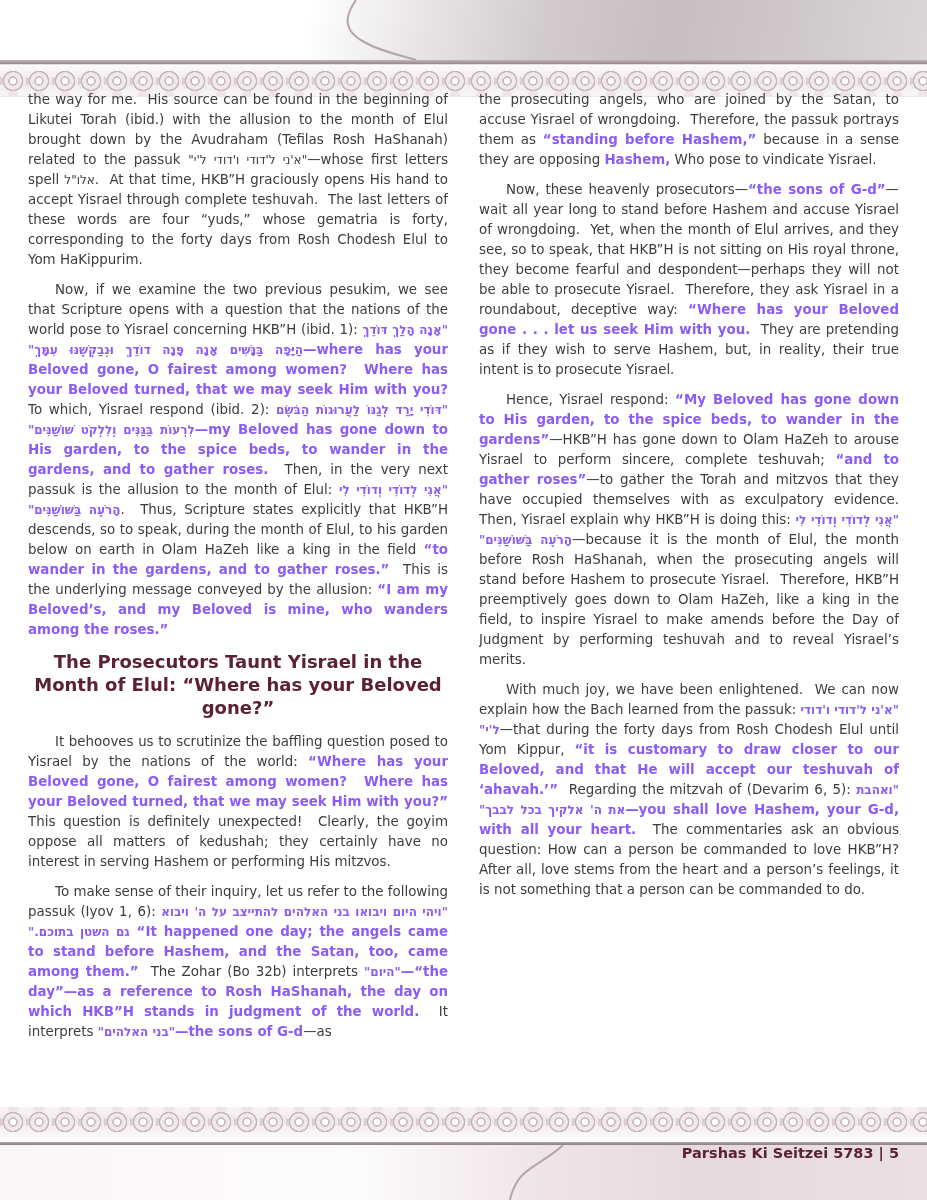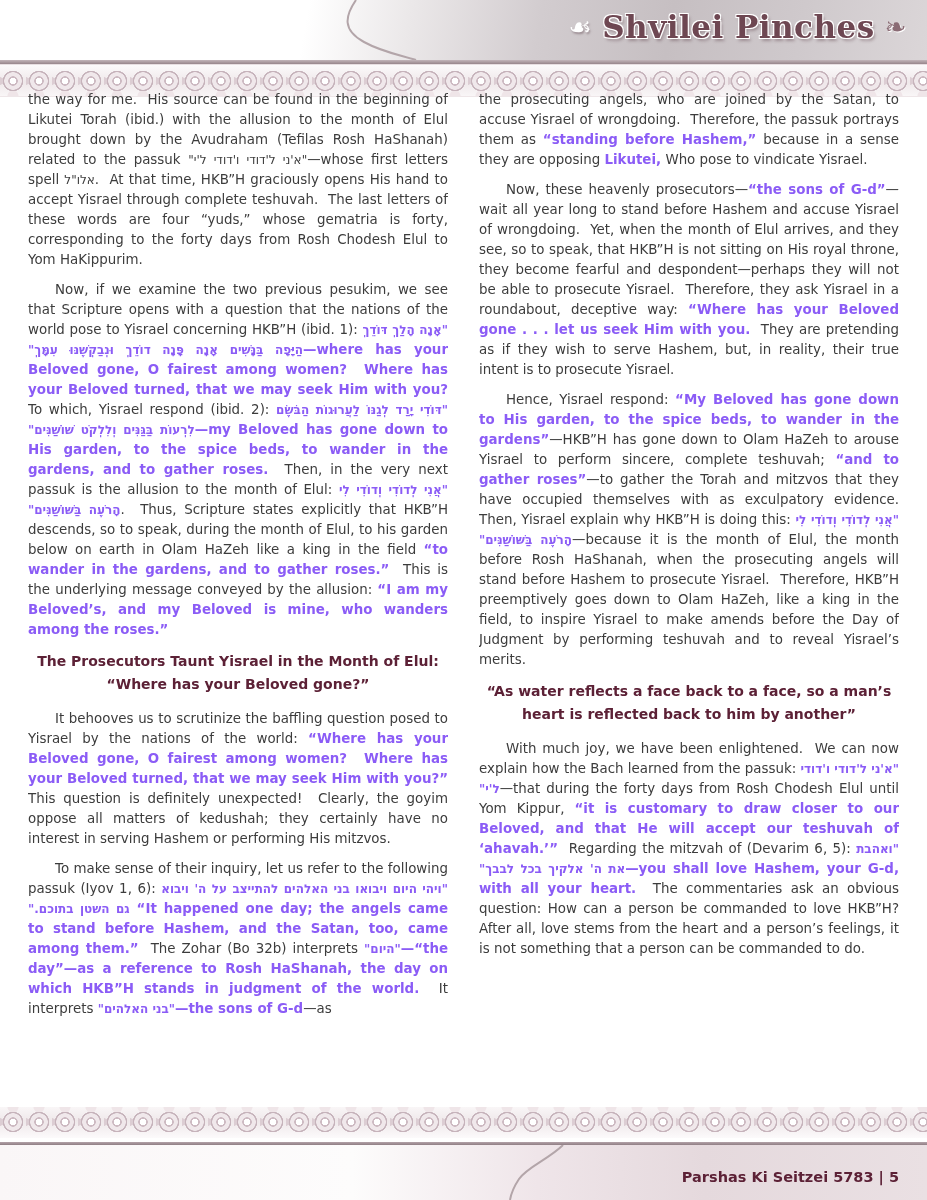--- a/index.html
+++ b/index.html
@@ -68,67 +68,63 @@
     font-size: 13.4px; line-height: 20px;
     color: #3c3c3c;
     text-align: justify;
     white-space: pre-wrap;
   }
   .para.indent { text-indent: 27px; }
   .run.bold { font-weight: bold; color: #8b5cf6; }
   .run.hebrew { font-size: 12px; unicode-bidi: isolate; }
   .section-heading {
     margin: 9px 0 13px 0;
-    font-size: 14px; line-height: 23px; font-weight: bold;
+    font-size: 18px; line-height: 23px; font-weight: bold;
     color: #5c2136; text-align: center;
   }
 
   
   .rule-bottom {
     position: absolute; top: 1142px; left: 0; width: 100%; height: 3px;
     background: linear-gradient(#b3a3a9, #907e84);
   }
   .footer-band {
     position: absolute; top: 1145px; left: 0; width: 100%; height: 55px;
     background: linear-gradient(90deg,
       #faf6f7 0%, #fdfcfc 38%, #efe5e9 58%, #e5d9dd 76%, #eae0e3 100%);
   }
   .footer-text {
-    position: absolute; top: 24px; right: 28px;
+    position: absolute; top: 0; right: 28px;
     font-weight: bold; font-size: 14.5px; color: #5c2136;
     white-space: nowrap;
   }
 </style>
 </head>
 <body>
 
 <div class="header-band">
-  <div class="header-title">
-    <span class="ornament-left">☙</span><span>Shvilei Pinches</span><span class="ornament-right">❧</span>
-  </div>
   <svg class="curve-svg" style="left:338px; top:0;" width="84" height="60" viewBox="0 0 84 60">
     <path d="M 18,0 C 7,16 4,30 26,42 C 44,52 62,55 78,60" stroke="#b3a5a9" stroke-width="2" fill="none"></path>
   </svg>
 </div>
 <div class="rule-top"></div>
 <div class="lace lace-top"></div>
 
 <div class="content">
   <div class="column">
       <p class="para"><span class="run">the way for me.  His source can be found in the beginning of Likutei Torah (ibid.) with the allusion to the month of Elul brought down by the Avudraham (Tefilas Rosh HaShanah) related to the passuk </span><span class="run hebrew" dir="rtl">"א'ני ל'דודי ו'דודי ל'י"</span><span class="run">—whose first letters spell </span><span class="run hebrew" dir="rtl">אלו"ל</span><span class="run">.  At that time, HKB”H graciously opens His hand to accept Yisrael through complete teshuvah.  The last letters of these words are four “yuds,” whose gematria is forty, corresponding to the forty days from Rosh Chodesh Elul to Yom HaKippurim.</span></p>
       <p class="para indent"><span class="run">Now, if we examine the two previous pesukim, we see that Scripture opens with a question that the nations of the world pose to Yisrael concerning HKB”H (ibid. 1): </span><span class="run bold hebrew" dir="rtl">"אָנָה הָלַךְ דּוֹדֵךְ הַיָּפָה בַּנָּשִׁים אָנָה פָּנָה דוֹדֵךְ וּנְבַקְשֶׁנּוּ עִמָּךְ"</span><span class="run bold">—where has your Beloved gone, O fairest among women?  Where has your Beloved turned, that we may seek Him with you?</span><span class="run">  To which, Yisrael respond (ibid. 2): </span><span class="run bold hebrew" dir="rtl">"דּוֹדִי יָרַד לְגַנּוֹ לַעֲרוּגוֹת הַבֹּשֶׂם לִרְעוֹת בַּגַּנִּים וְלִלְקֹט שׁוֹשַׁנִּים"</span><span class="run bold">—my Beloved has gone down to His garden, to the spice beds, to wander in the gardens, and to gather roses.</span><span class="run">  Then, in the very next passuk is the allusion to the month of Elul: </span><span class="run bold hebrew" dir="rtl">"אֲנִי לְדוֹדִי וְדוֹדִי לִי הָרֹעֶה בַּשּׁוֹשַׁנִּים"</span><span class="run">.  Thus, Scripture states explicitly that HKB”H descends, so to speak, during the month of Elul, to his garden below on earth in Olam HaZeh like a king in the field </span><span class="run bold">“to wander in the gardens, and to gather roses.”</span><span class="run">  This is the underlying message conveyed by the allusion: </span><span class="run bold">“I am my Beloved’s, and my Beloved is mine, who wanders among the roses.”</span></p>
       <h2 class="section-heading"><span class="run">The Prosecutors Taunt Yisrael in the Month of Elul: “Where has your Beloved gone?”</span></h2>
       <p class="para indent"><span class="run">It behooves us to scrutinize the baffling question posed to Yisrael by the nations of the world: </span><span class="run bold">“Where has your Beloved gone, O fairest among women?  Where has your Beloved turned, that we may seek Him with you?”</span><span class="run">  This question is definitely unexpected!  Clearly, the goyim oppose all matters of kedushah; they certainly have no interest in serving Hashem or performing His mitzvos.</span></p>
       <p class="para indent"><span class="run">To make sense of their inquiry, let us refer to the following passuk (Iyov 1, 6): </span><span class="run bold hebrew" dir="rtl">"ויהי היום ויבואו בני האלהים להתייצב על ה' ויבוא גם השטן בתוכם."</span><span class="run bold"> “It happened one day; the angels came to stand before Hashem, and the Satan, too, came among them.”</span><span class="run">  The Zohar (Bo 32b) interprets </span><span class="run bold hebrew" dir="rtl">"היום"</span><span class="run bold">—“the day”—as a reference to Rosh HaShanah, the day on which HKB”H stands in judgment of the world.</span><span class="run">  It interprets </span><span class="run bold hebrew" dir="rtl">"בני האלהים"</span><span class="run bold">—the sons of G-d</span><span class="run">—as</span></p>
     </div>
   <div class="column">
-      <p class="para"><span class="run">the prosecuting angels, who are joined by the Satan, to accuse Yisrael of wrongdoing.  Therefore, the passuk portrays them as </span><span class="run bold">“standing before Hashem,”</span><span class="run"> because in a sense they are opposing </span><span class="run bold">Likutei,</span><span class="run"> Who pose to vindicate Yisrael.</span></p>
+      <p class="para"><span class="run">the prosecuting angels, who are joined by the Satan, to accuse Yisrael of wrongdoing.  Therefore, the passuk portrays them as </span><span class="run bold">“standing before Hashem,”</span><span class="run"> because in a sense they are opposing </span><span class="run bold">Hashem,</span><span class="run"> Who pose to vindicate Yisrael.</span></p>
       <p class="para indent"><span class="run">Now, these heavenly prosecutors—</span><span class="run bold">“the sons of G-d”</span><span class="run">—wait all year long to stand before Hashem and accuse Yisrael of wrongdoing.  Yet, when the month of Elul arrives, and they see, so to speak, that HKB”H is not sitting on His royal throne, they become fearful and despondent—perhaps they will not be able to prosecute Yisrael.  Therefore, they ask Yisrael in a roundabout, deceptive way: </span><span class="run bold">“Where has your Beloved gone . . . let us seek Him with you.</span><span class="run">  They are pretending as if they wish to serve Hashem, but, in reality, their true intent is to prosecute Yisrael.</span></p>
       <p class="para indent"><span class="run">Hence, Yisrael respond: </span><span class="run bold">“My Beloved has gone down to His garden, to the spice beds, to wander in the gardens”</span><span class="run">—HKB”H has gone down to Olam HaZeh to arouse Yisrael to perform sincere, complete teshuvah; </span><span class="run bold">“and to gather roses”</span><span class="run">—to gather the Torah and mitzvos that they have occupied themselves with as exculpatory evidence.  Then, Yisrael explain why HKB”H is doing this: </span><span class="run bold hebrew" dir="rtl">"אֲנִי לְדוֹדִי וְדוֹדִי לִי הָרֹעֶה בַּשּׁוֹשַׁנִּים"</span><span class="run">—because it is the month of Elul, the month before Rosh HaShanah, when the prosecuting angels will stand before Hashem to prosecute Yisrael.  Therefore, HKB”H preemptively goes down to Olam HaZeh, like a king in the field, to inspire Yisrael to make amends before the Day of Judgment by performing teshuvah and to reveal Yisrael’s merits.</span></p>
-      <h2 class="section-heading"><span class="run">“As water reflects a face back to a face, so a man’s heart is reflected back to him by another”</span></h2>
       <p class="para indent"><span class="run">With much joy, we have been enlightened.  We can now explain how the Bach learned from the passuk: </span><span class="run bold hebrew" dir="rtl">"א'ני ל'דודי ו'דודי ל'י"</span><span class="run">—that during the forty days from Rosh Chodesh Elul until Yom Kippur, </span><span class="run bold">“it is customary to draw closer to our Beloved, and that He will accept our teshuvah of ‘ahavah.’”</span><span class="run">  Regarding the mitzvah of (Devarim 6, 5): </span><span class="run bold hebrew" dir="rtl">"ואהבת את ה' אלקיך בכל לבבך"</span><span class="run bold">—you shall love Hashem, your G-d, with all your heart.</span><span class="run">  The commentaries ask an obvious question: How can a person be commanded to love HKB”H?  After all, love stems from the heart and a person’s feelings, it is not something that a person can be commanded to do.</span></p>
     </div>
 </div>
 
 <div class="lace lace-bottom"></div>
 <div class="rule-bottom"></div>
 <div class="footer-band">
   <svg class="curve-svg" style="left:505px; top:0;" width="64" height="55" viewBox="0 0 64 55">
     <path d="M 58,0 C 44,14 22,22 14,34 C 8,43 6,49 5,55" stroke="#b3a5a9" stroke-width="2" fill="none"></path>
   </svg>

